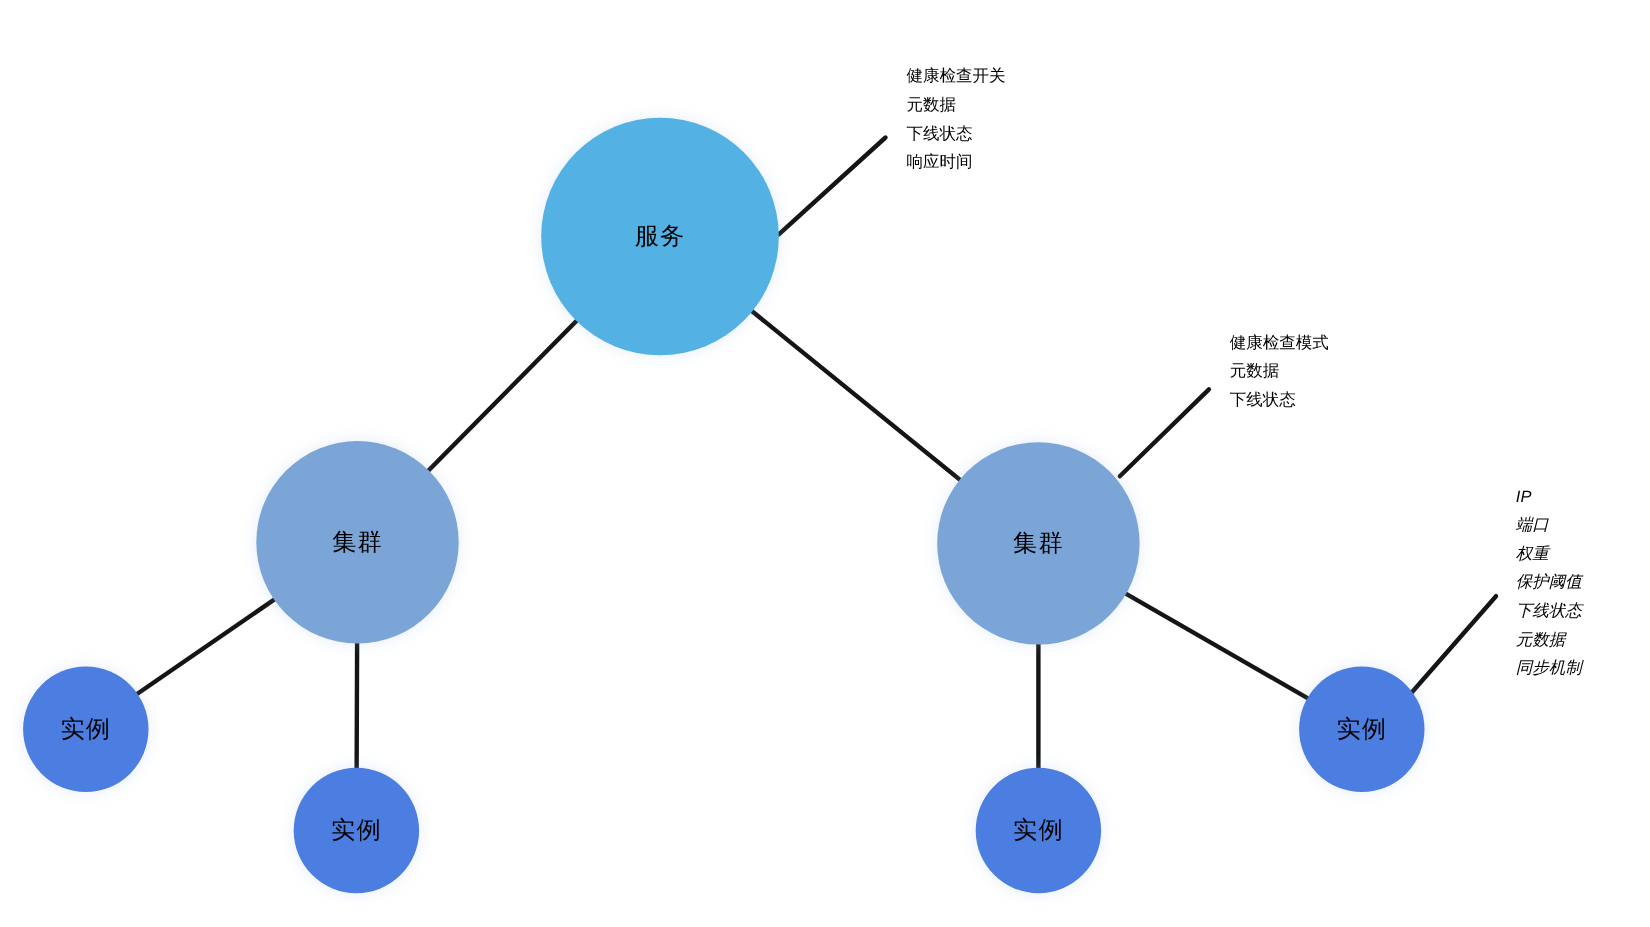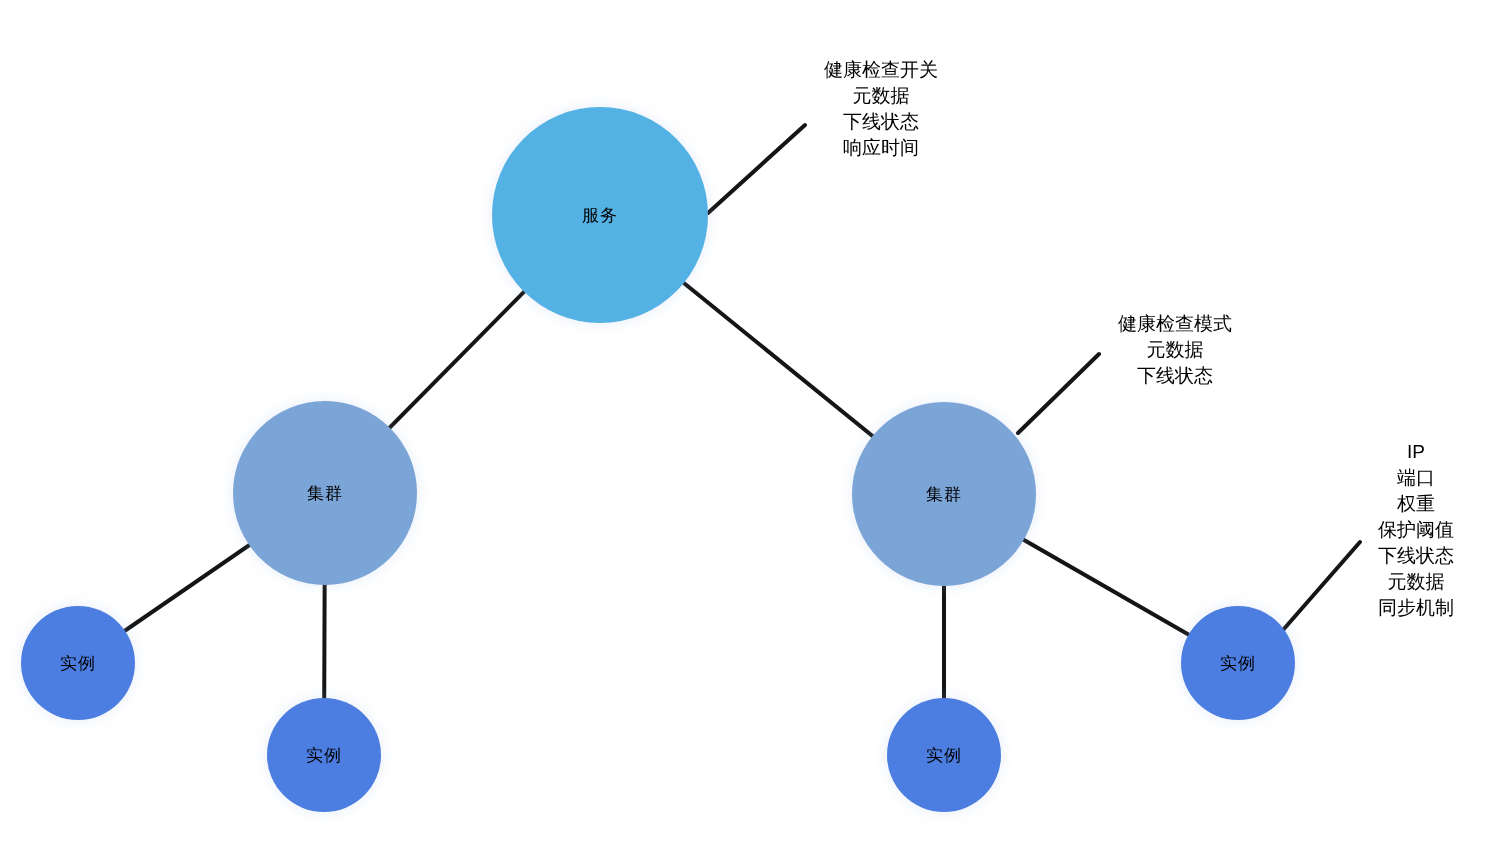--- a/index.html
+++ b/index.html
@@ -32,21 +32,21 @@
     position: absolute;
     border-radius: 50%;
     display: flex;
     align-items: center;
     justify-content: center;
     z-index: 1;
     box-shadow: 0 0 14px rgba(150, 185, 230, 0.25);
   }
   .node .node-label {
     color: var(--text-color, #000000);
-    font-size: 17px;
+    font-size: 22px;
     letter-spacing: 1px;
     white-space: nowrap;
   }
   .node-service {
     left: 492px;
     top: 107px;
     width: 216px;
     height: 216px;
     background: var(--service-fill, #54B1E3);
   }
@@ -70,28 +70,27 @@
     background: var(--instance-fill, #4C7DE0);
   }
   .node-instance-left-outer  { left: 21px;   top: 606px; }
   .node-instance-left-inner  { left: 267px;  top: 698px; }
   .node-instance-right-inner { left: 887px;  top: 698px; }
   .node-instance-right-outer { left: 1181px; top: 606px; }
   .annotation {
     position: absolute;
     z-index: 1;
     color: var(--text-color, #000000);
-    font-size: 19px;
+    font-size: 15px;
     line-height: 26px;
     white-space: nowrap;
-    text-align: center;
   }
   .annotation-service  { left: 824px;  top: 57px;  }
-  .annotation-cluster  { left: 1118px; top: 299px; margin-top: 12px; }
-  .annotation-instance { left: 1378px; top: 439px; }
+  .annotation-cluster  { left: 1118px; top: 299px; }
+  .annotation-instance { left: 1378px; top: 439px; font-style: italic; }
 </style>
 </head>
 <body>
 
 <div class="stage">
 
   <svg class="edges-layer" viewBox="0 0 1500 843" xmlns="http://www.w3.org/2000/svg">
 
     <line x1="600" y1="215" x2="325" y2="493"></line>
     <line x1="600" y1="215" x2="944" y2="494"></line>

